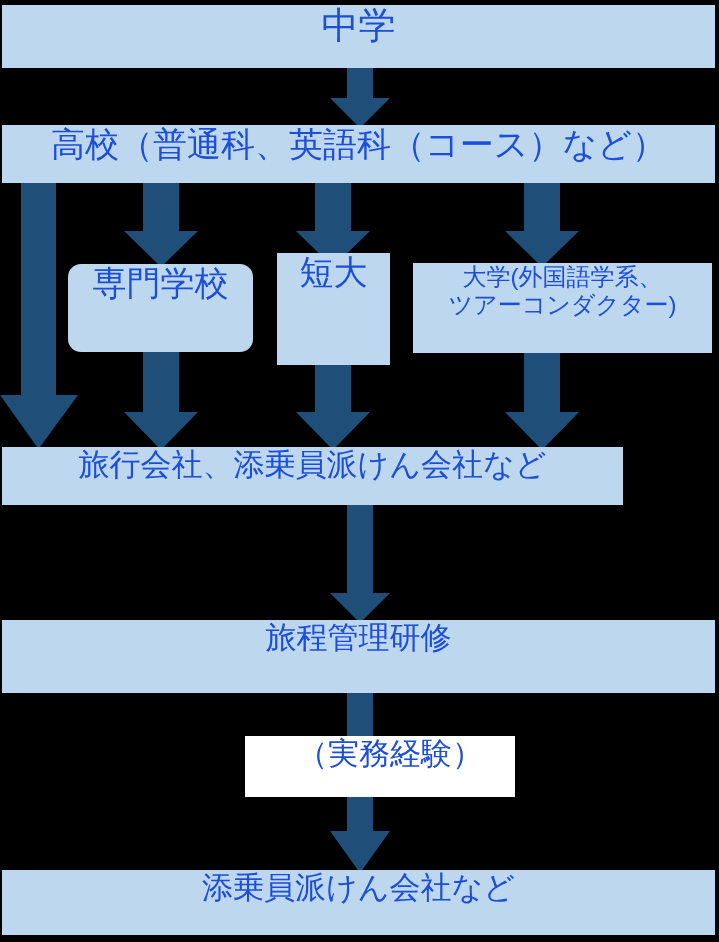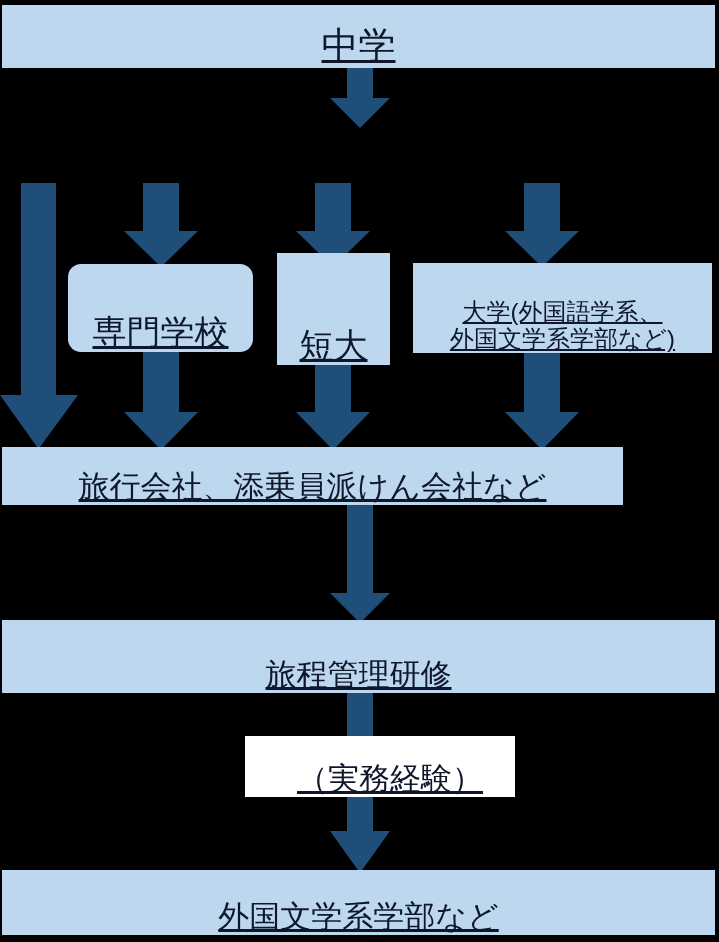--- a/index.html
+++ b/index.html
@@ -6,27 +6,26 @@
   body{
     width:719px;height:942px;background:#000000;
     font-family:"Liberation Sans","DejaVu Sans",sans-serif;
     overflow:hidden;
   }
   #canvas{position:relative;width:719px;height:942px;background:#000000;}
 
   .node{
     position:absolute;
     background:#bdd7ee;
-    color:#0f172a;
-    display:flex;align-items:flex-end;justify-content:center;
+    color:#1d4ed8;
+    display:flex;align-items:flex-start;justify-content:center;
     text-align:center;
     line-height:1.15;
     box-sizing:border-box;
     z-index:3;
-    text-decoration:underline;
   }
   .node.white{background:#ffffff;}
   .node .lbl{display:block;white-space:pre-line;}
 
   
   .arrow{position:absolute;z-index:2;}
   .arrow svg{display:block;width:100%;height:100%;}
 
   .t-xl{font-size:37px;}
   .t-lg{font-size:34px;}
@@ -95,43 +94,46 @@
   <div class="arrow" style="left:330px;top:681px;width:60px;height:192px;">
     <svg viewBox="0 0 60 192" preserveAspectRatio="none">
       <path d="M17,0 H43 V150 H60 L30,192 L0,150 H17 Z" fill="#1f4e79"></path>
     </svg>
   </div>
 
   <div class="node t-xl" style="left:2px;top:5px;width:713px;height:63px;">
     <span class="lbl">中学</span>
   </div>
 
+  <div class="node t-lg" style="left:2px;top:125px;width:713px;height:58px;">
+    <span class="lbl">高校（普通科、英語科（コース）など）</span>
+  </div>
 
   <div class="node t-lg" style="left:68px;top:264px;width:185px;height:88px;border-radius:13px;">
     <span class="lbl">専門学校</span>
   </div>
 
   <div class="node t-lg" style="left:277px;top:253px;width:113px;height:112px;">
     <span class="lbl">短大</span>
   </div>
 
   <div class="node t-sm" style="left:413px;top:263px;width:299px;height:90px;">
     <span class="lbl">大学(外国語学系、
-外国文学系学部など)</span>
+ツアーコンダクター)</span>
   </div>
 
   <div class="node t-md" style="left:2px;top:447px;width:621px;height:58px;">
     <span class="lbl">旅行会社、添乗員派けん会社など</span>
   </div>
 
   <div class="node t-md" style="left:2px;top:620px;width:713px;height:73px;">
     <span class="lbl">旅程管理研修</span>
   </div>
 
   <div class="node white t-md" style="left:245px;top:736px;width:270px;height:61px;padding-left:20px;">
     <span class="lbl">（実務経験）</span>
   </div>
 
   <div class="node t-md" style="left:2px;top:870px;width:713px;height:65px;">
-    <span class="lbl">外国文学系学部など</span>
+    <span class="lbl">添乗員派けん会社など</span>
   </div>
 
 </div>
 
 </body></html>

